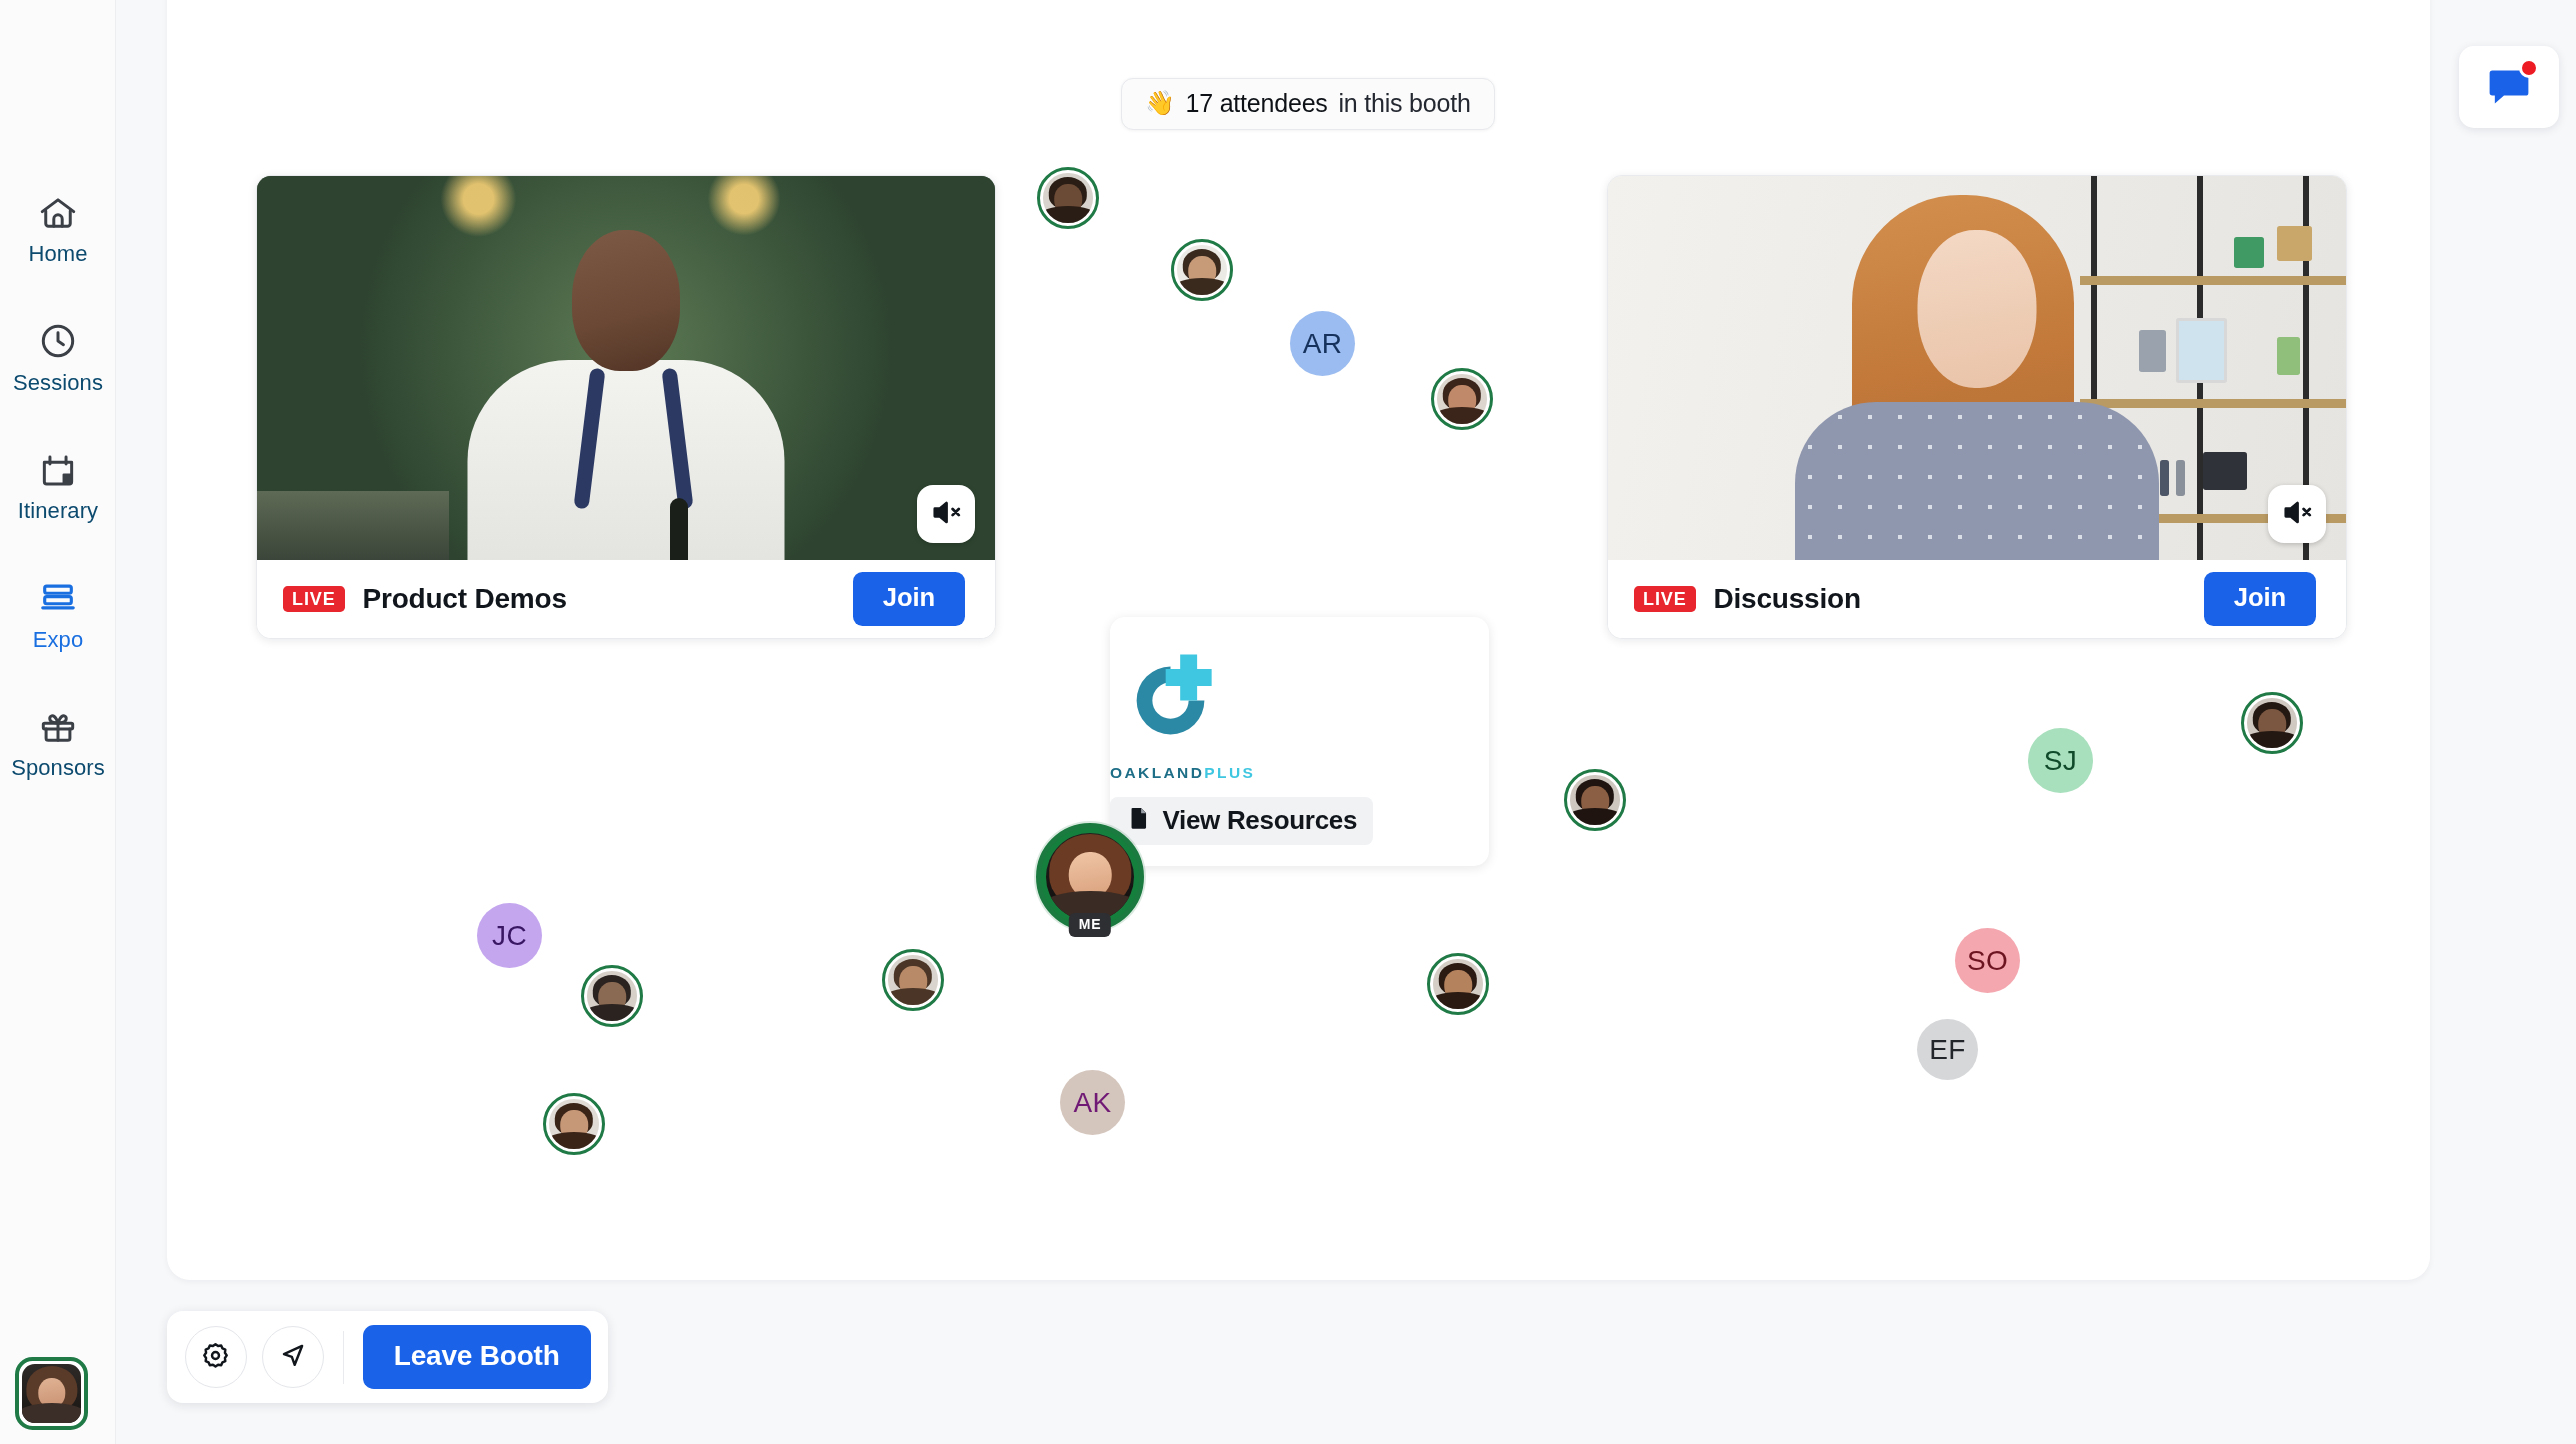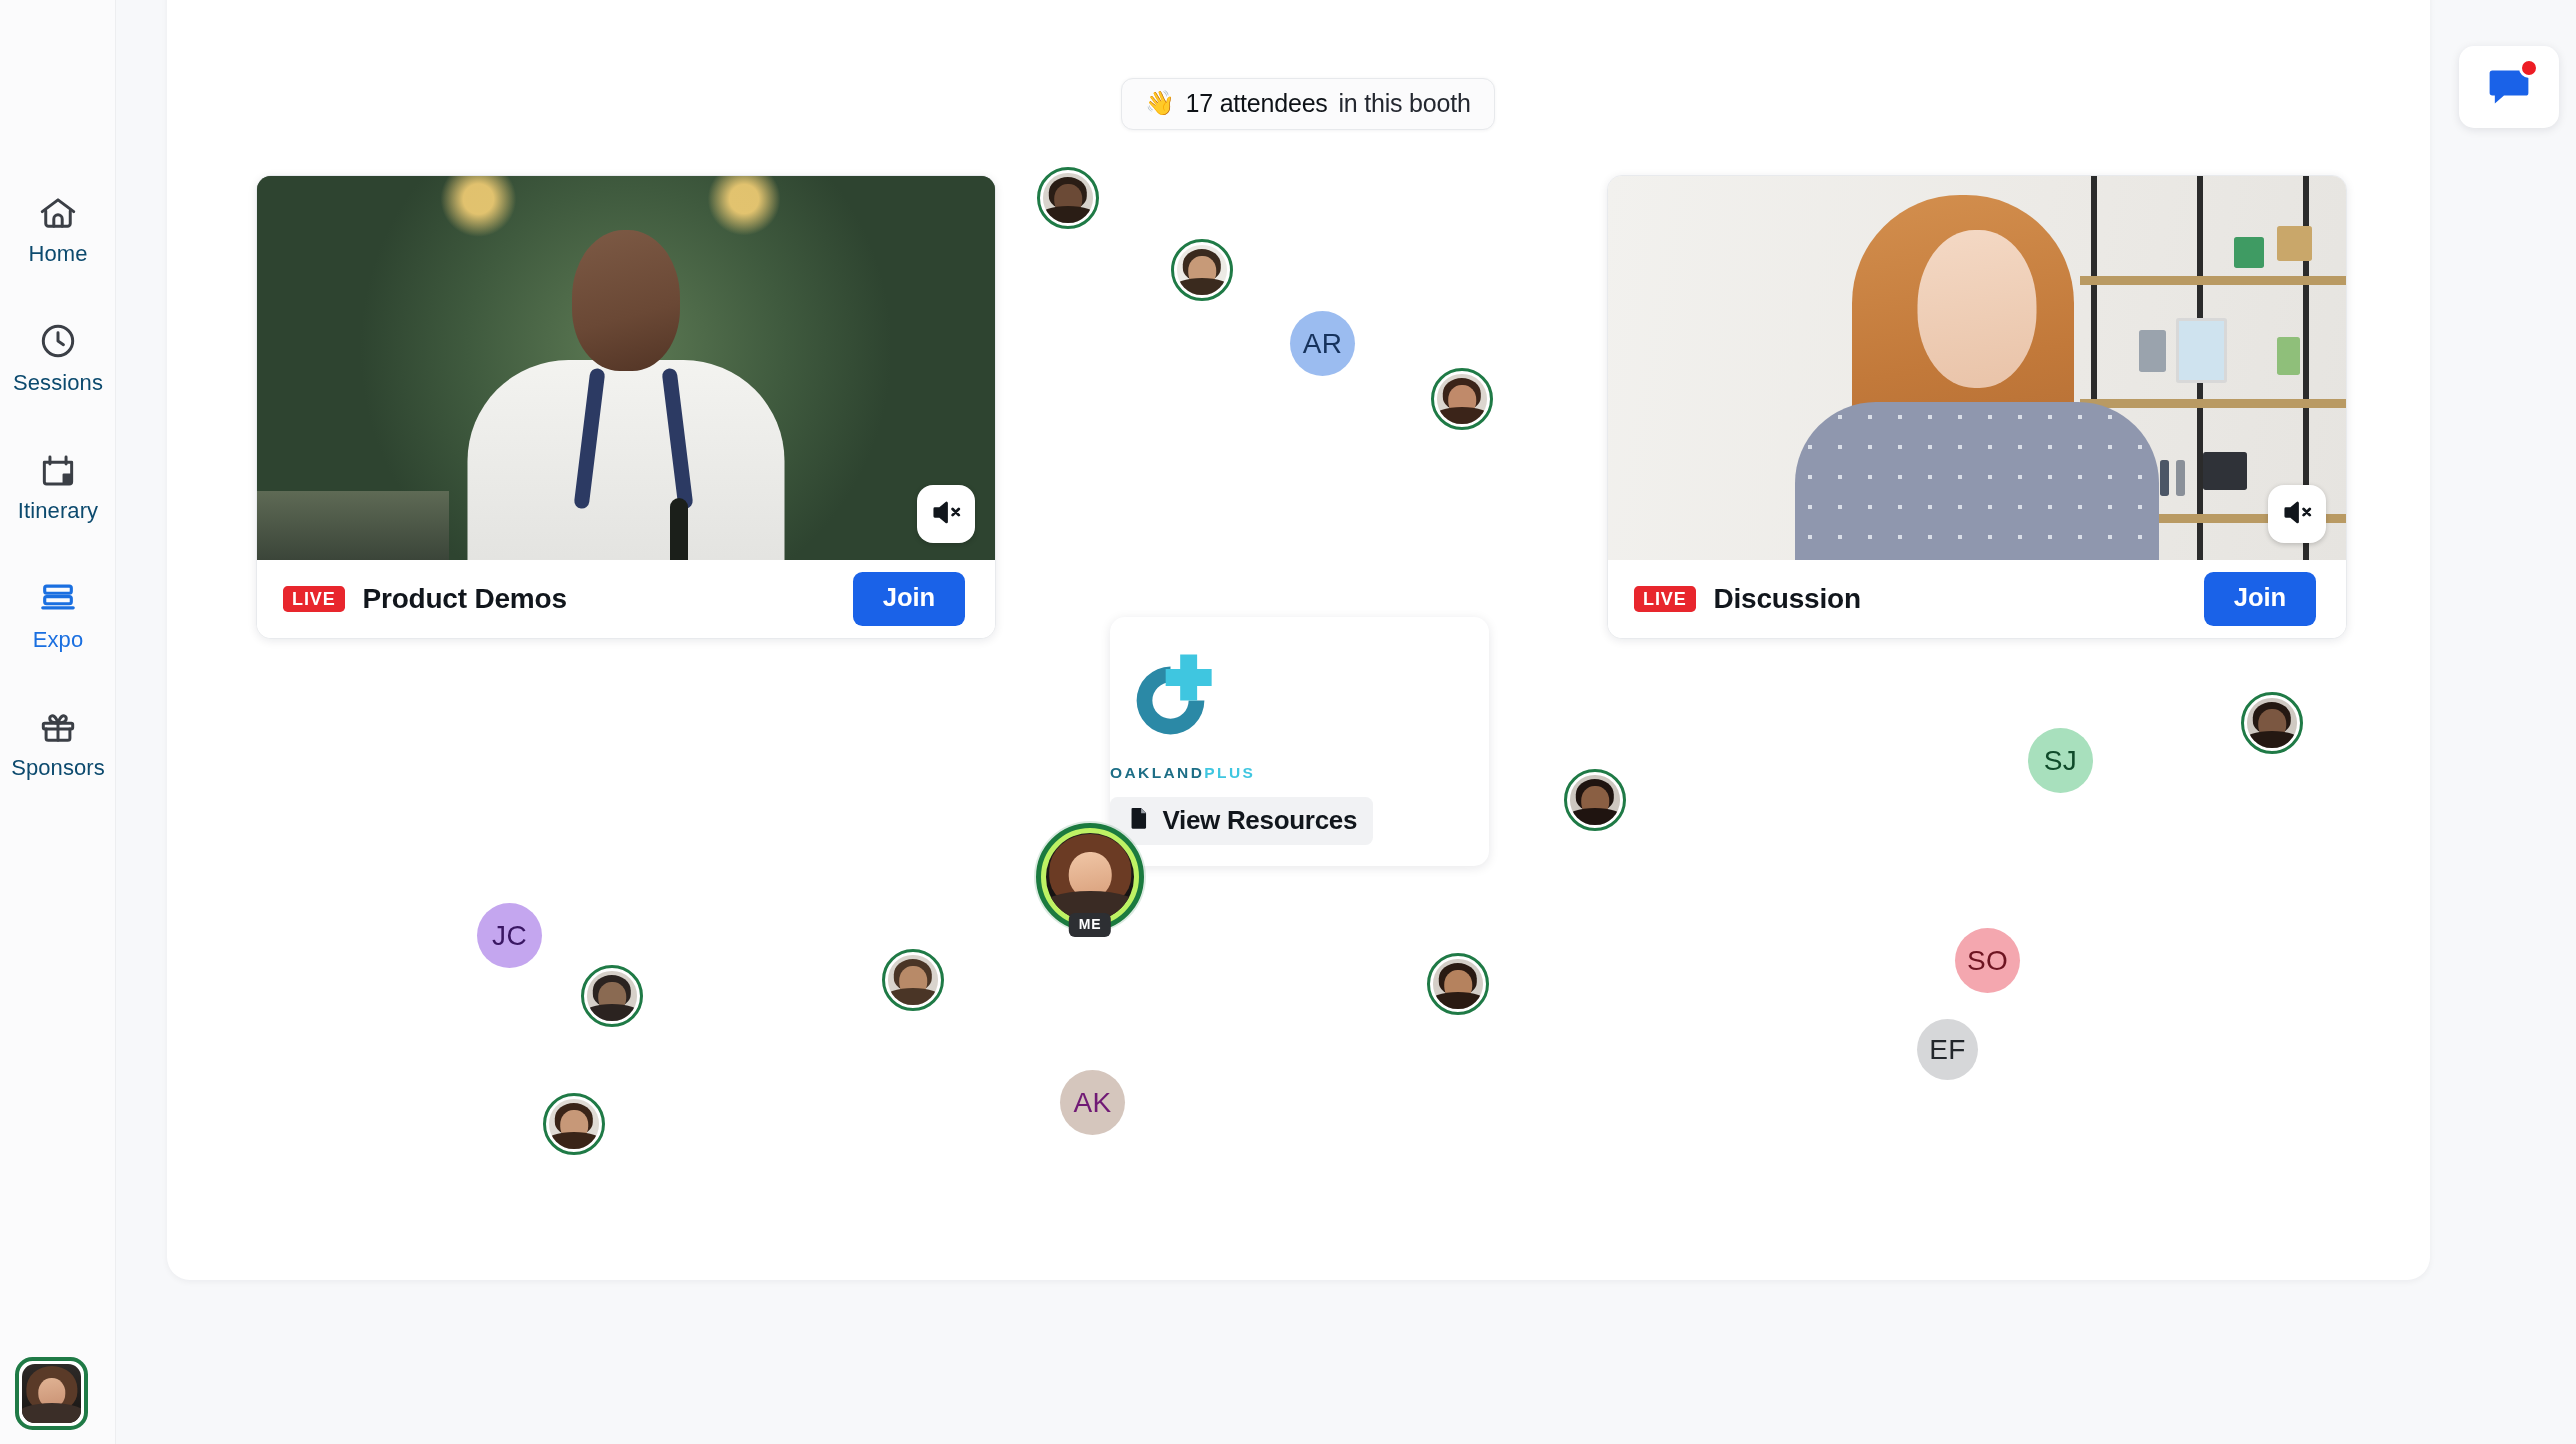--- a/index.html
+++ b/index.html
@@ -172,21 +172,21 @@
   }
   .avatar.photo-av .inner {
     width: 100%; height: 100%; border-radius: 50%; overflow: hidden; position: relative;
   }
   .avatar.initials-av {
     display: flex; align-items: center; justify-content: center;
     font-size: 28px; letter-spacing: 0.3px; line-height: 1;
   }
   #me-avatar {
     position: absolute; border-radius: 50%;
-    background: #bef264; border: 5.4px solid #1b7a3f; padding: 4.7px;
+    background: #15803d; border: 5.4px solid #1b7a3f; padding: 4.7px;
     box-shadow: 0 0 0 2px rgba(31,122,70,.16);
   }
   #me-avatar .inner { width: 100%; height: 100%; border-radius: 50%; overflow: hidden; position: relative; }
   #me-badge {
     position: absolute; left: 50%; bottom: -10.8px; transform: translateX(-50%);
     background: #2d2f33; color: #fff; font-size: 14px; font-weight: 700;
     letter-spacing: 0.7px; border-radius: 6px; padding: 4.7px 10px 5.4px; line-height: 1;
   }
 
   
@@ -544,20 +544,39 @@
       <span class="f">
         <span class="bg" style="background:linear-gradient(180deg,#23201e,#100e0d)"></span>
         <span class="hair" style="background:#6b3b24;left:50%;top:2%;width:92%;height:82%"></span>
         <span class="head" style="background:linear-gradient(170deg,#f0c6a6,#d9a07c);top:22%;width:48%;height:52%"></span>
         <span class="shoulders" style="background:#3a2b24"></span>
       </span>
     </div>
     <span id="me-badge">ME</span>
   </div>
 
+  <div id="toolbar">
+    <button class="round-btn">
+      <span>
+        <svg viewBox="0 0 24 24" width="31" height="31" fill="none" stroke="#11161c" stroke-width="1.9" stroke-linejoin="round">
+          <path d="M12 3.2l2 1.4 2.4-.3 1 2.2 2.2 1-.3 2.4 1.4 2-1.4 2 .3 2.4-2.2 1-1 2.2-2.4-.3-2 1.4-2-1.4-2.4.3-1-2.2-2.2-1 .3-2.4-1.4-2 1.4-2-.3-2.4 2.2-1 1-2.2 2.4.3z"></path>
+          <circle cx="12" cy="12" r="2.7"></circle>
+        </svg>
+      </span>
+    </button>
+    <button class="round-btn">
+      <span>
+        <svg viewBox="0 0 24 24" width="31" height="31" fill="none" stroke="#11161c" stroke-width="1.9" stroke-linejoin="round">
+          <path d="M19.4 4.6 5.4 10.9l6.1 2.2 2.2 6.1z"></path>
+        </svg>
+      </span>
+    </button>
+    <span id="tb-divider"></span>
+    <button id="leave-booth">Leave Booth</button>
+  </div>
 
   <div id="attendee-pill">
     <span class="wave">👋</span>
     <span class="strong">17 attendees</span>
     <span> in this booth</span>
   </div>
 
 </div>
 
 

